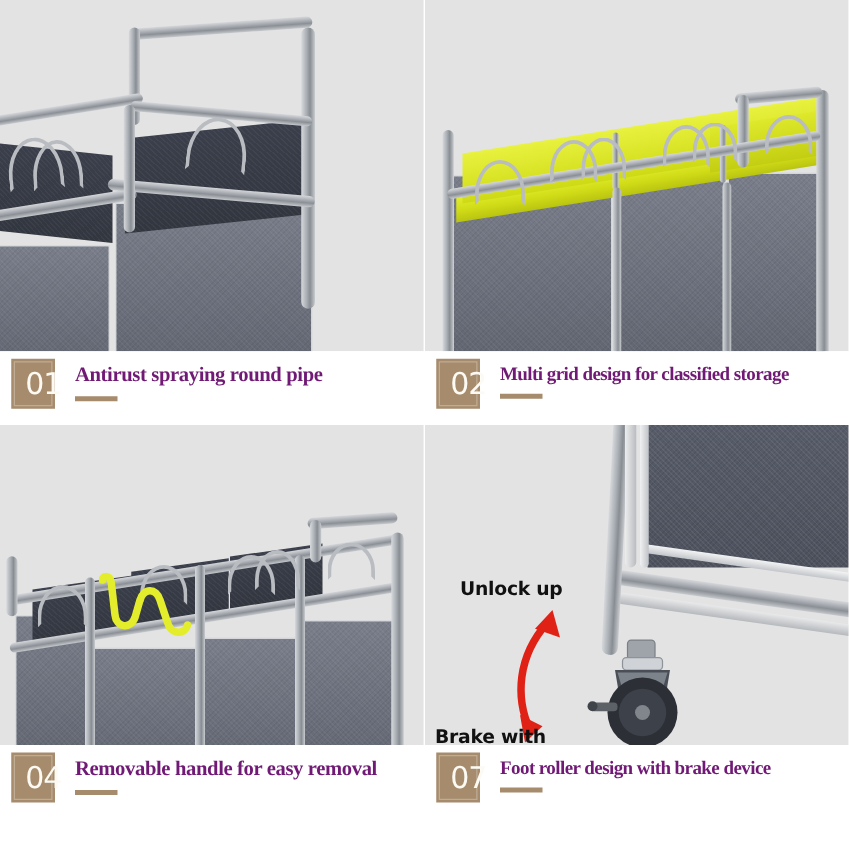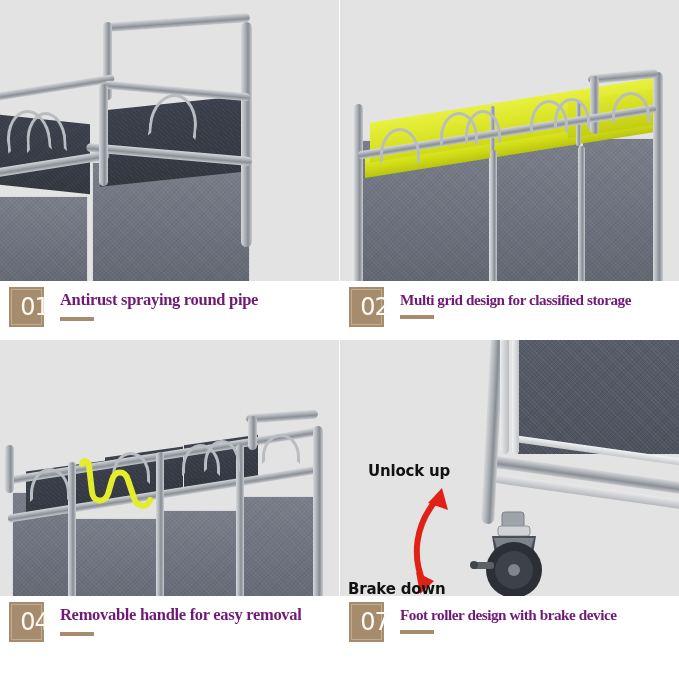--- a/index.html
+++ b/index.html
@@ -278,21 +278,21 @@
         <rect x="14" y="52" width="22" height="7" rx="3" fill="#5c6168"></rect>
         <circle cx="16" cy="55" r="4" fill="#3f434a"></circle>
       </svg>
 
       <svg class="arrow-svg" style="left:58px; top:140px;" width="70" height="120" viewBox="0 0 70 120">
         <path d="M40 18 C16 45, 14 78, 26 104" fill="none" stroke="#e02216" stroke-width="6" stroke-linecap="round"></path>
         <polygon points="44,8 50,30 30,23" fill="#e02216"></polygon>
         <polygon points="22,114 18,92 36,101" fill="#e02216"></polygon>
       </svg>
       <span class="anno" style="left:28px; top:122px;">Unlock up</span>
-      <span class="anno" style="left:8px;  top:240px;">Brake down</span>
+      <span class="anno" style="left:8px;  top:240px;">Brake with</span>
     </div>
     <div class="caption">
       <div class="badge">
         <span class="badge-num">07</span>
       </div>
       <div class="cap-text-wrap">
         <span class="cap-text">Foot roller design with brake device</span>
         <span class="cap-rule"></span>
       </div>
     </div>

